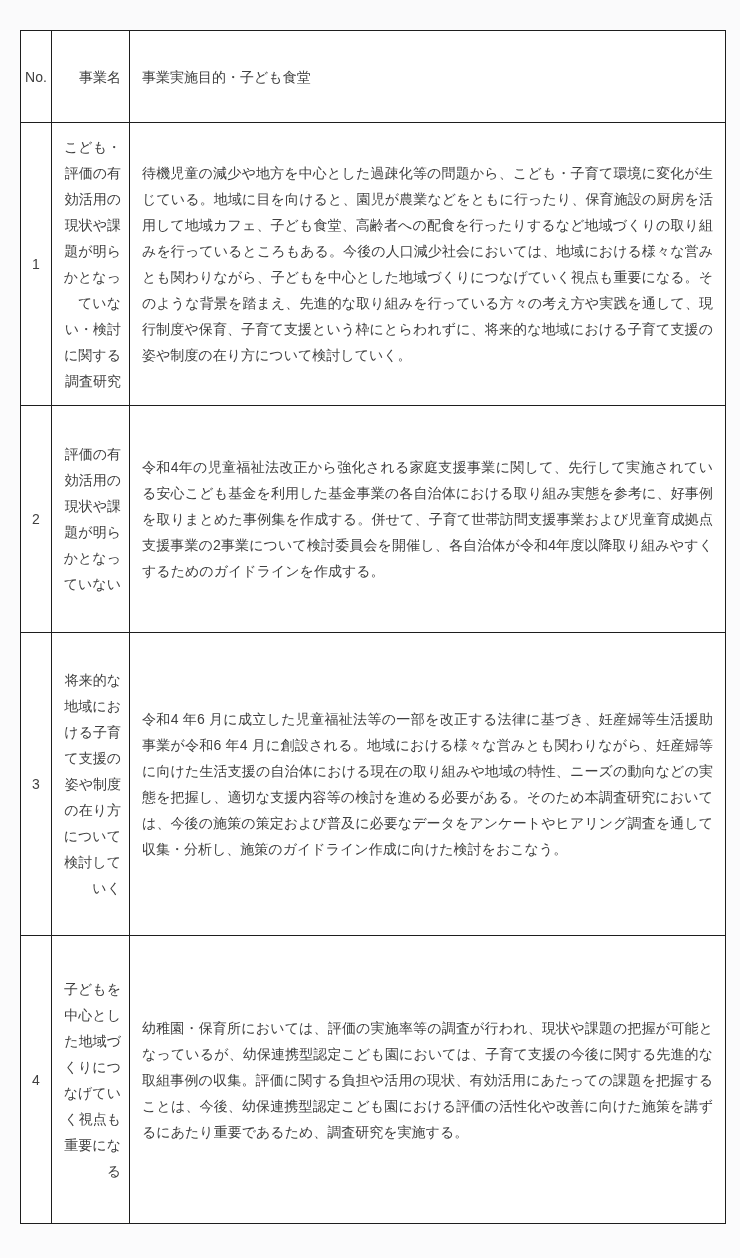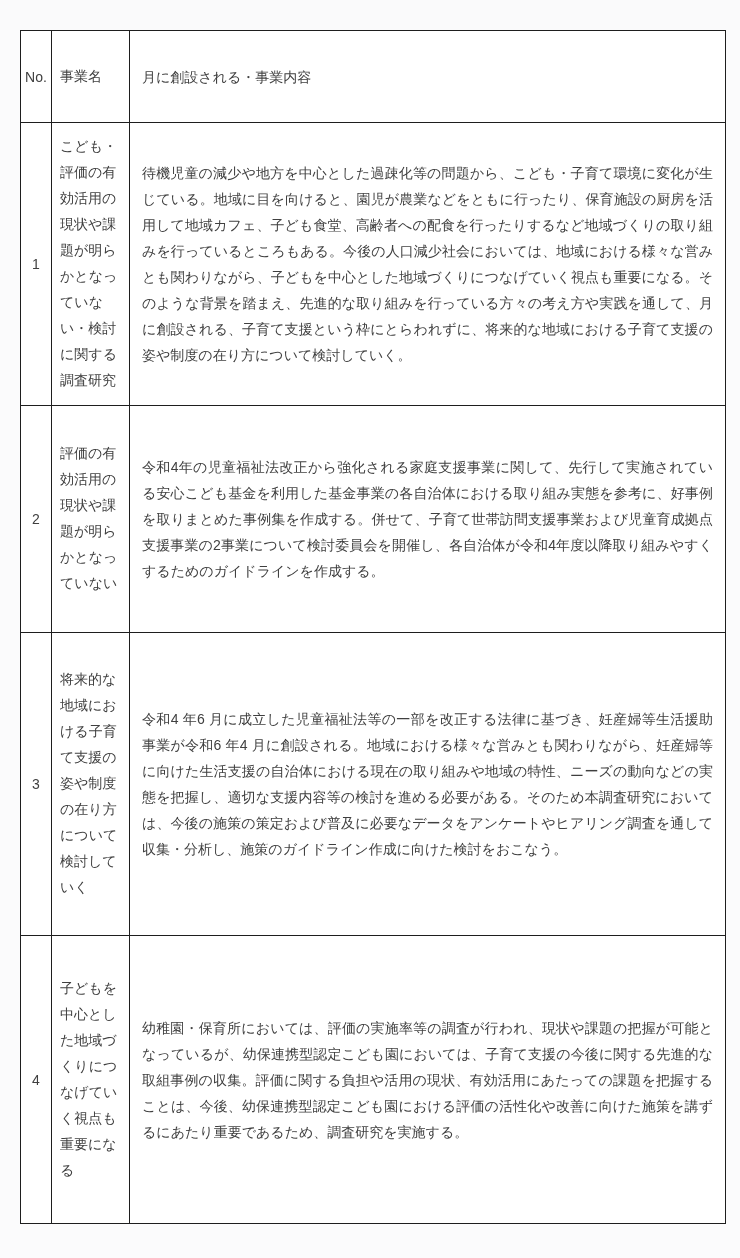--- a/index.html
+++ b/index.html
@@ -41,25 +41,24 @@
   col.c-name { width: 78px; }
   
 
   .cell-no {
     text-align: center;
     padding: 2px 3px;
     word-break: break-all;
     line-break: anywhere;
   }
   .cell-name {
-    text-align: left;
+    text-align: right;
     padding: 4px 8px;
     word-break: break-all;
     line-break: strict;
-    font-family: Liberation Serif, serif;
   }
   .cell-desc {
     text-align: justify;
     text-justify: inter-character;
     padding: 6px 12px;
     word-break: break-all;
     line-break: strict;
   }
   tr.row-header { height: 92px; }
   tr.row-1 { height: 283px; }
@@ -75,28 +74,28 @@
   <table class="projects">
     <colgroup>
       <col class="c-no">
       <col class="c-name">
       <col class="c-desc">
     </colgroup>
     <thead>
       <tr class="row-header">
         <th class="cell-no">No.</th>
         <th class="cell-name">事業名</th>
-        <th class="cell-desc">月に創設される・事業内容</th>
+        <th class="cell-desc">事業実施目的・子ども食堂</th>
       </tr>
     </thead>
     <tbody>
       <tr class="row-1">
         <td class="cell-no">1</td>
         <td class="cell-name">こども・評価の有効活用の現状や課題が明らかとなっていない・検討に関する調査研究</td>
-        <td class="cell-desc">待機児童の減少や地方を中心とした過疎化等の問題から、こども・子育て環境に変化が生じている。地域に目を向けると、園児が農業などをともに行ったり、保育施設の厨房を活用して地域カフェ、子ども食堂、高齢者への配食を行ったりするなど地域づくりの取り組みを行っているところもある。今後の人口減少社会においては、地域における様々な営みとも関わりながら、子どもを中心とした地域づくりにつなげていく視点も重要になる。そのような背景を踏まえ、先進的な取り組みを行っている方々の考え方や実践を通して、月に創設される、子育て支援という枠にとらわれずに、将来的な地域における子育て支援の姿や制度の在り方について検討していく。</td>
+        <td class="cell-desc">待機児童の減少や地方を中心とした過疎化等の問題から、こども・子育て環境に変化が生じている。地域に目を向けると、園児が農業などをともに行ったり、保育施設の厨房を活用して地域カフェ、子ども食堂、高齢者への配食を行ったりするなど地域づくりの取り組みを行っているところもある。今後の人口減少社会においては、地域における様々な営みとも関わりながら、子どもを中心とした地域づくりにつなげていく視点も重要になる。そのような背景を踏まえ、先進的な取り組みを行っている方々の考え方や実践を通して、現行制度や保育、子育て支援という枠にとらわれずに、将来的な地域における子育て支援の姿や制度の在り方について検討していく。</td>
       </tr>
       <tr class="row-2">
         <td class="cell-no">2</td>
         <td class="cell-name">評価の有効活用の現状や課題が明らかとなっていない</td>
         <td class="cell-desc">令和4年の児童福祉法改正から強化される家庭支援事業に関して、先行して実施されている安心こども基金を利用した基金事業の各自治体における取り組み実態を参考に、好事例を取りまとめた事例集を作成する。併せて、子育て世帯訪問支援事業および児童育成拠点支援事業の2事業について検討委員会を開催し、各自治体が令和4年度以降取り組みやすくするためのガイドラインを作成する。</td>
       </tr>
       <tr class="row-3">
         <td class="cell-no">3</td>
         <td class="cell-name">将来的な地域における子育て支援の姿や制度の在り方について検討していく</td>
         <td class="cell-desc">令和4 年6 月に成立した児童福祉法等の一部を改正する法律に基づき、妊産婦等生活援助事業が令和6 年4 月に創設される。地域における様々な営みとも関わりながら、妊産婦等に向けた生活支援の自治体における現在の取り組みや地域の特性、ニーズの動向などの実態を把握し、適切な支援内容等の検討を進める必要がある。そのため本調査研究においては、今後の施策の策定および普及に必要なデータをアンケートやヒアリング調査を通して収集・分析し、施策のガイドライン作成に向けた検討をおこなう。</td>

